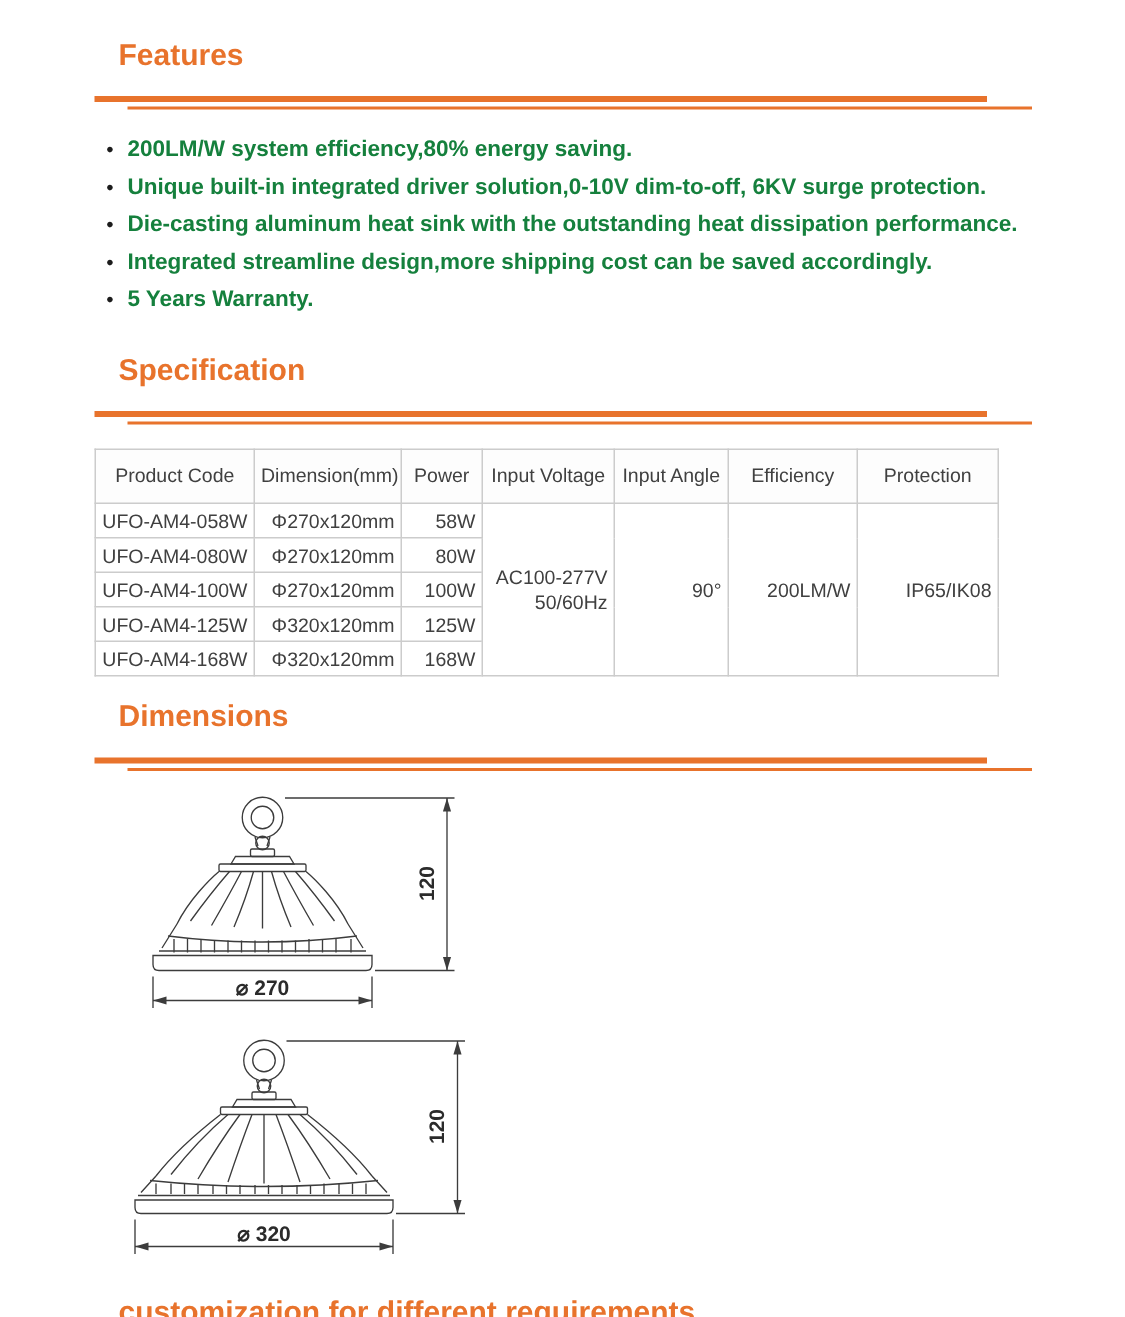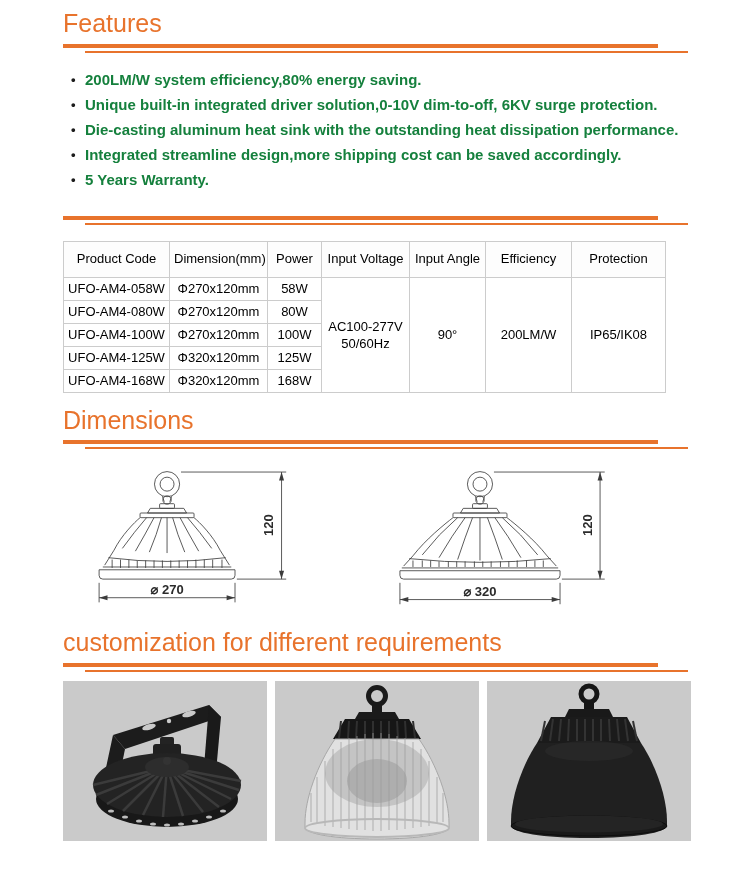--- a/index.html
+++ b/index.html
@@ -7,24 +7,24 @@
   html, body { margin: 0; padding: 0; background: #ffffff; }
   body {
     width: 750px;
     font-family: "Liberation Sans", "DejaVu Sans", sans-serif;
     color: #1f1f1f;
   }
   .content { padding: 10px 57px 0 63px; }
 
   
   .sec-title {
-    font-size: 25px;
-    font-weight: normal;
+    font-size: 20px;
+    font-weight: bold;
     color: var(--accent);
-    margin: 0;
+    margin: 16px;
     line-height: 1.1;
     letter-spacing: 0px;
   }
   .rule-wrap { margin-top: 6px; }
   .rule-thick { height: 4px; background: var(--accent); width: 595px; }
   .rule-thin  { height: 2px; background: var(--accent); width: 603px; margin-left: 22px; margin-top: 3px; }
 
   
   .features-list {
     list-style: none;
@@ -54,37 +54,37 @@
   
   table.spec {
     border-collapse: collapse;
     margin-top: 16px;
     table-layout: fixed;
     width: 602px;
   }
   table.spec th, table.spec td {
     border: 1px solid #cccccc;
     font-size: 13px;
-    color: #000000;
+    color: #404040;
     text-align: center;
     font-weight: normal;
     padding: 2px 4px;
     background: #ffffff;
   }
   table.spec th {
     vertical-align: top;
     padding-top: 9px;
     height: 36px;
     background: #fdfdfd;
   }
-  table.spec td { height: 23px; vertical-align: middle; }
+  table.spec td { height: 23px; vertical-align: middle; text-align: right; }
   table.spec td.merged { vertical-align: middle; line-height: 17px; }
 
   
-  .drawings { display: flex; margin-top: 10px; margin-left: -3px; }
+  .drawings { display: flex; margin-top: 10px; margin-left: -3px; flex-direction: column; }
   .drawings svg { display: block; }
 
   
   .photos { display: flex; gap: 8px; margin-top: 9px; }
   .photo-tile { width: 204px; height: 160px; }
   .photo-tile svg { display: block; }
 
   .tech { stroke: #3c3c3c; fill: none; stroke-width: 0.9; }
   .dimline { stroke: #3c3c3c; fill: none; stroke-width: 0.9; }
   .dimarrow { fill: #3c3c3c; stroke: none; }
@@ -104,20 +104,21 @@
     <ul class="features-list">
       <li>200LM/W system efficiency,80% energy saving.</li>
       <li>Unique built-in integrated driver solution,0-10V dim-to-off, 6KV surge protection.</li>
       <li>Die-casting aluminum heat sink with the outstanding heat dissipation performance.</li>
       <li>Integrated streamline design,more shipping cost can be saved accordingly.</li>
       <li>5 Years Warranty.</li>
     </ul>
   </div>
 
   <div class="section">
+    <h2 class="sec-title">Specification</h2>
     <div class="rule-wrap">
       <div class="rule-thick"></div>
       <div class="rule-thin"></div>
     </div>
     <table class="spec">
       <colgroup>
         <col style="width:106px">
           <col style="width:98px">
           <col style="width:54px">
         <col style="width:88px">

